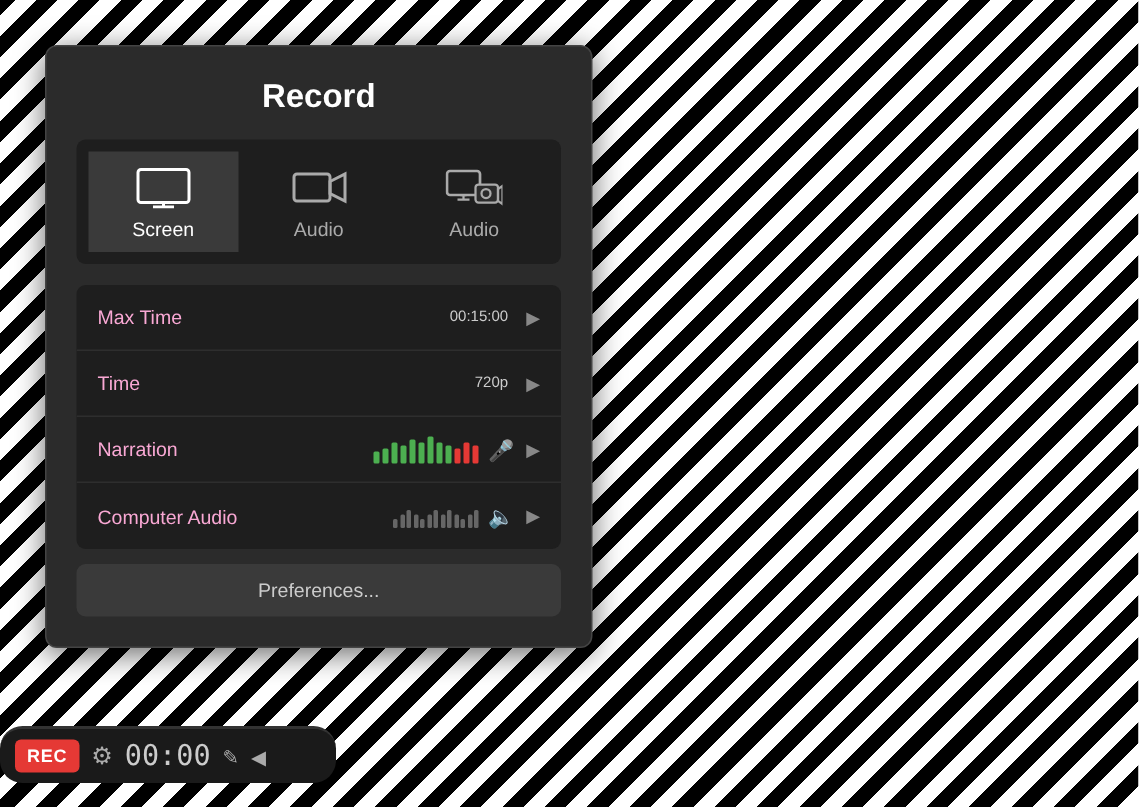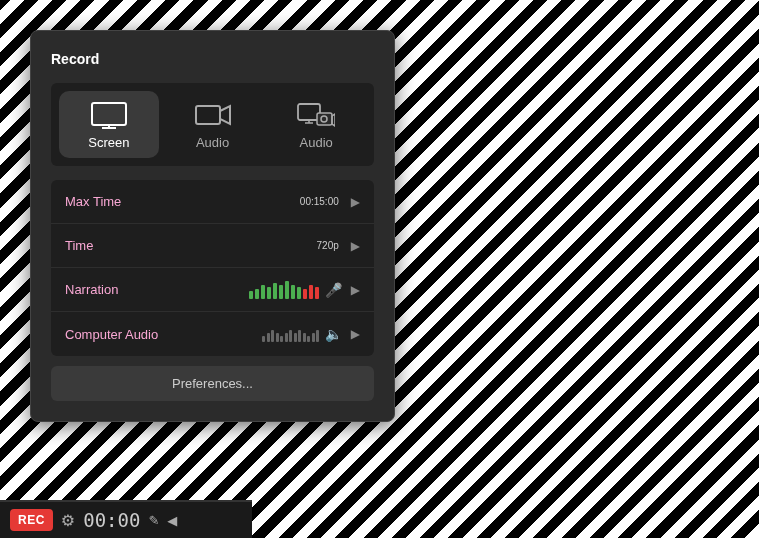--- a/index.html
+++ b/index.html
@@ -35,43 +35,44 @@
       width: 365px;
       background: #2b2b2b;
       border-radius: 8px;
       padding: 20px;
       box-shadow: 0 4px 20px rgba(0,0,0,0.6);
       border: 1px solid #444;
     }
 
     .panel-title {
       color: #fff;
-      font-size: 14px;
+      font-size: 22px;
       font-weight: 600;
       margin-bottom: 16px;
+      text-align: center;
     }
 
     
     .mode-selector {
       display: flex;
       gap: 4px;
       background: #1e1e1e;
       border-radius: 6px;
       padding: 8px;
       margin-bottom: 14px;
     }
 
     .mode-btn {
       flex: 1;
       display: flex;
       flex-direction: column;
       align-items: center;
       justify-content: center;
       padding: 10px 6px 8px;
-      border-radius: 10px;
+      border-radius: 0;
       cursor: pointer;
       border: none;
       background: transparent;
       color: #aaa;
       gap: 6px;
     }
 
     .mode-btn.active {
       background: #3a3a3a;
       color: #fff;
@@ -178,30 +179,31 @@
       border-radius: 6px;
       color: #ccc;
       font-size: 13px;
       cursor: pointer;
       text-align: center;
     }
 
     
     .bottom-toolbar {
       position: absolute;
-      bottom: 0;
+      bottom: 16px;
       left: 0;
-      width: 252px;
+      width: 224px;
       height: 38px;
       background: #1a1a1a;
       display: flex;
       align-items: center;
       padding: 0 10px;
       gap: 8px;
       border-top: 2px solid #333;
+      border-radius: 15px;
     }
 
     .rec-button {
       background: #e53935;
       color: #fff;
       border: none;
       border-radius: 4px;
       padding: 4px 8px;
       font-size: 12px;
       font-weight: bold;

